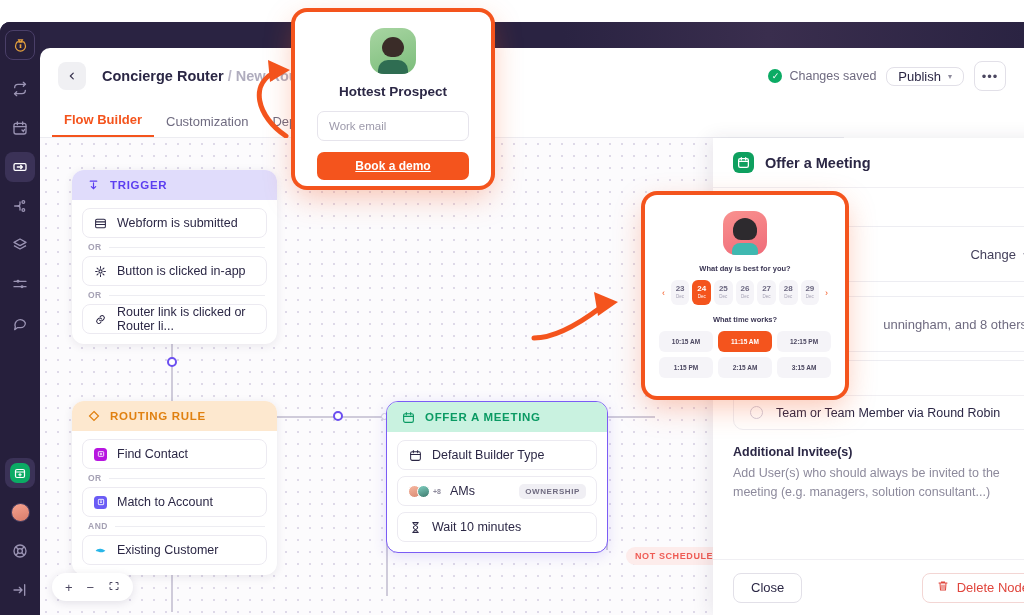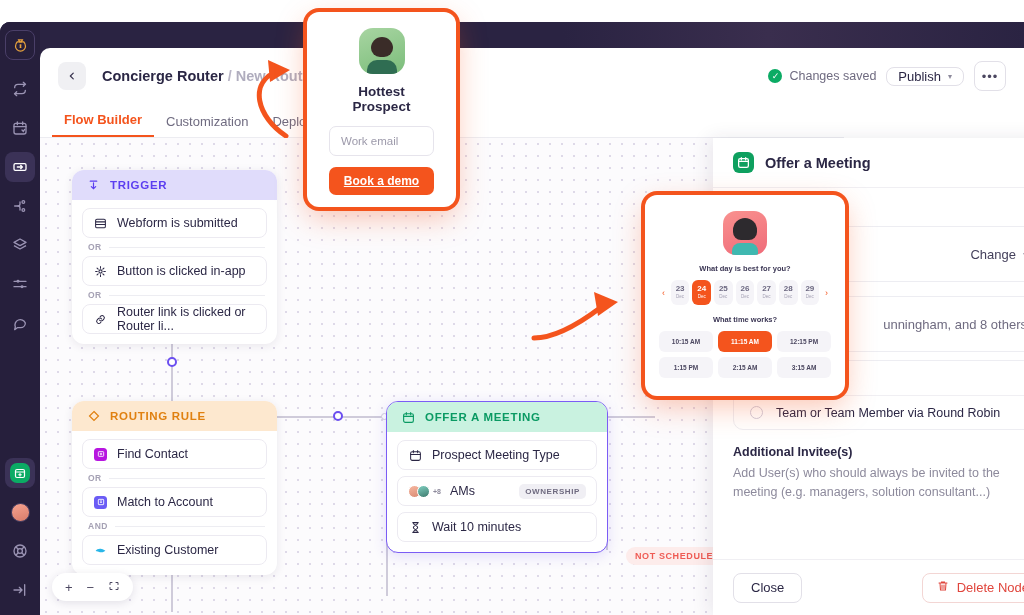--- a/index.html
+++ b/index.html
@@ -222,21 +222,21 @@
     margin-left: auto; height: 30px; border: 1px solid #f3d6d4; border-radius: 8px;
     padding: 0 14px; display: flex; align-items: center; gap: 8px;
     font-size: 13px; color: #e0453c; background:#fff; font-weight: 500;
   }
 
   
   .promo {
     position: absolute; background: #fff; border-radius: 12px; z-index: 60;
     box-shadow: 0 0 0 4px #f4541d, 0 10px 30px rgba(244,84,29,.35);
   }
-  .promo-form { left: 307px; top: 12px; width: 149px; padding: 16px 22px 12px; }
+  .promo-form { left: 295px; top: 12px; width: 196px; padding: 16px 22px 6px; }
   .promo-ava {
     width: 46px; height: 46px; border-radius: 14px; margin: 0 auto 10px;
     background: linear-gradient(160deg,#a8d5a2,#7bbd7a);
     position: relative; overflow: hidden;
   }
   .promo-ava::before {
     content:""; position:absolute; left:50%; top:9px; transform:translateX(-50%);
     width:22px; height:20px; border-radius:11px 11px 9px 9px; background:#3a2c28;
   }
   .promo-ava::after {
@@ -539,21 +539,21 @@
             <span>OFFER A MEETING</span>
           </div>
           <div class="node-body">
             <div class="node-row" style="margin-bottom:6px;">
               <span class="ico">
                 <svg width="13" height="13" viewBox="0 0 24 24" fill="none" stroke="#2b2745" stroke-width="1.9" stroke-linecap="round">
                   <rect x="3" y="5" width="18" height="16" rx="3"></rect>
                     <path d="M3 10h18M8 3v4M16 3v4"></path>
                 </svg>
               </span>
-              <span>Prospect Meeting Type</span>
+              <span>Default Builder Type</span>
             </div>
             <div class="node-row" style="margin-bottom:6px;">
               <span class="avstack">
                 <span class="av a"></span>
                   <span class="av b"></span>
                 <span class="avplus">+8</span>
               </span>
               <span>AMs</span>
               <span class="badge-own">OWNERSHIP</span>
             </div>

